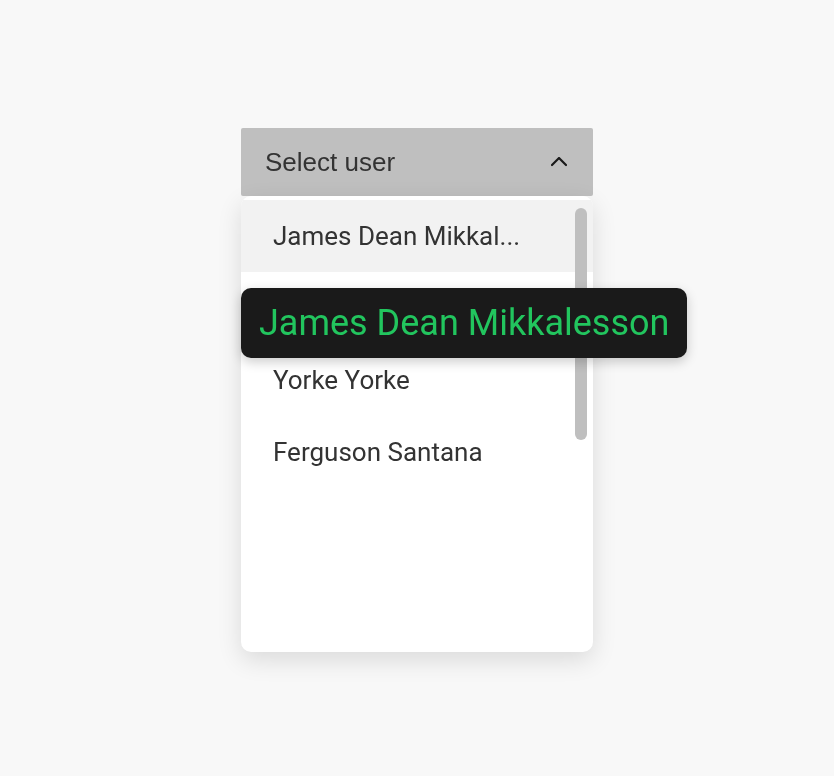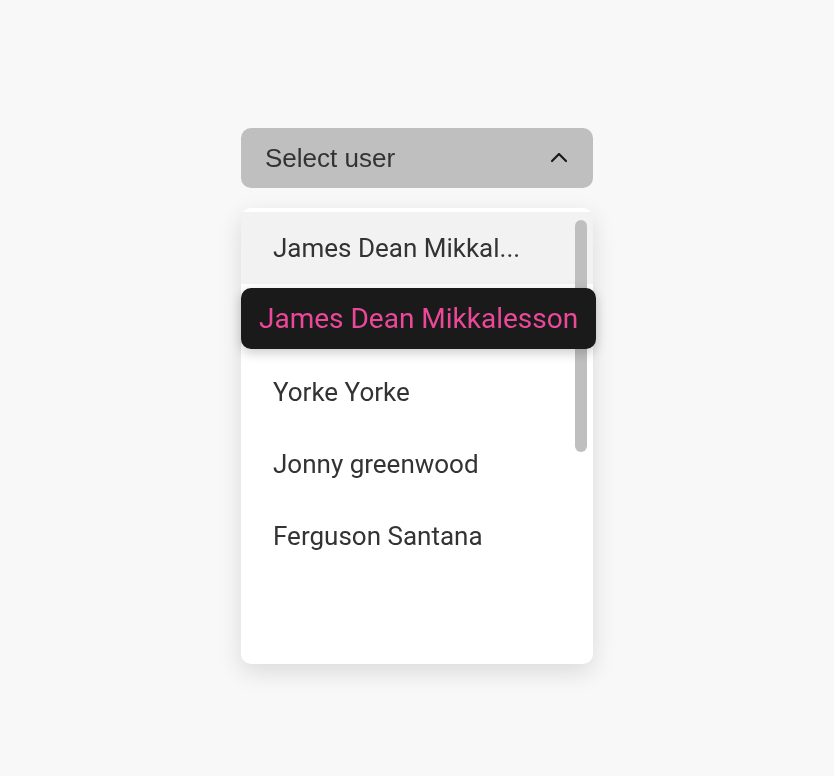--- a/index.html
+++ b/index.html
@@ -20,24 +20,24 @@
       border-radius: 12px;
     }
     
     .dropdown-container {
       position: relative;
       width: 352px;
     }
     
     .select-trigger {
       width: 100%;
-      height: 60px;
+      height: 68px;
       background: #bfbfbf;
       border: none;
-      border-radius: 10px;
+      border-radius: 2px;
       display: flex;
       align-items: center;
       justify-content: space-between;
       padding: 0 24px;
       cursor: pointer;
       font-size: 26px;
       color: #333;
       font-weight: 400;
     }
     
@@ -49,21 +49,21 @@
       justify-content: center;
     }
     
     .chevron-icon svg {
       width: 16px;
       height: 10px;
     }
     
     .dropdown-menu {
       position: absolute;
-      top: 80px;
+      top: 68px;
       left: 0;
       width: 352px;
       background: #ffffff;
       border-radius: 10px;
       box-shadow: 0 8px 24px rgba(0,0,0,0.12);
       overflow: hidden;
       padding-top: 4px;
     }
     
     .menu-scroll {
@@ -109,22 +109,22 @@
       height: 232px;
       background: #bfbfbf;
       border-radius: 6px;
     }
     
     .tooltip {
       position: absolute;
       top: 160px;
       left: 0;
       background: #1a1a1a;
-      color: #ec4899;
-      font-size: 28px;
+      color: #22c55e;
+      font-size: 36px;
       padding: 14px 18px;
       border-radius: 10px;
       white-space: nowrap;
       box-shadow: 0 4px 12px rgba(0,0,0,0.2);
       z-index: 10;
     }
   </style>
 </head>
 <body>
 
@@ -138,21 +138,20 @@
       </svg>
     </span>
   </button>
 
   <div class="dropdown-menu">
     <div class="menu-scroll">
       <div class="menu-items">
         <div class="menu-item highlighted">James Dean Mikkal...</div>
         <div class="menu-item">Carlos Santana</div>
         <div class="menu-item">Yorke Yorke</div>
-        <div class="menu-item">Jonny greenwood</div>
         <div class="menu-item">Ferguson Santana</div>
       </div>
       <div class="scrollbar-track">
         <div class="scrollbar-thumb"></div>
       </div>
     </div>
   </div>
 
   <div class="tooltip">James Dean Mikkalesson</div>
 

